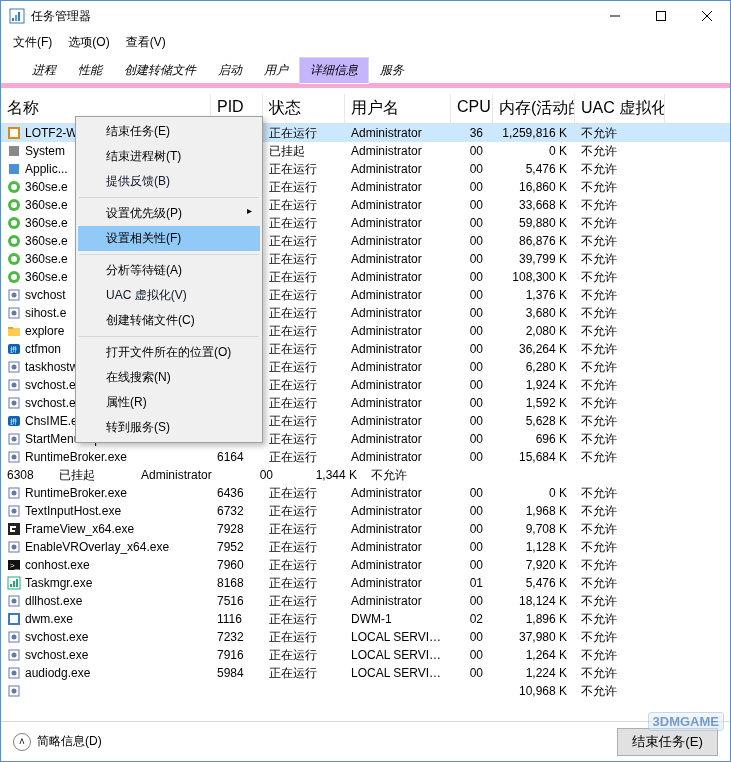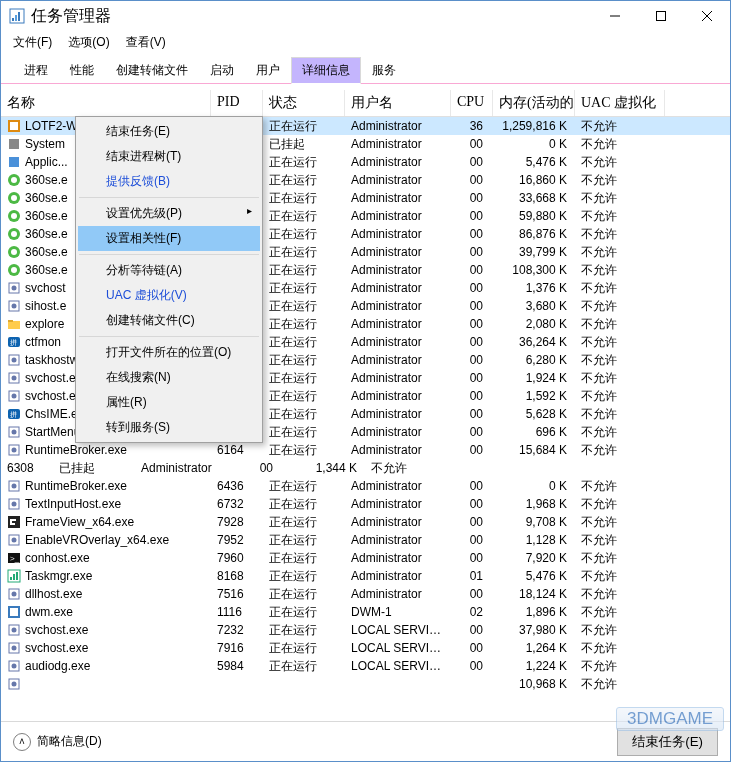--- a/index.html
+++ b/index.html
@@ -1,50 +1,50 @@
 <!DOCTYPE html>
 <html><head>
 <meta charset="utf-8">
 <style>
 * { box-sizing: border-box; margin: 0; padding: 0; }
 body { font-family: "Microsoft YaHei", "Segoe UI", Tahoma, sans-serif; font-size: 12px; background: #fff; color: #000; overflow: hidden; width: 731px; height: 762px; border: 1px solid #5a8fc9; position: relative; }
 .titlebar { height: 30px; display: flex; align-items: center; padding: 0 0 0 8px; }
 .titlebar .appicon { width: 16px; height: 16px; margin-right: 6px; display: inline-flex; align-items: center; justify-content: center; }
-.titlebar .title { flex: 1; font-size: 16px; }
+.titlebar .title { flex: 1; font-size: 12px; }
 .winbtns { display: flex; }
 .winbtn { width: 46px; height: 30px; display: flex; align-items: center; justify-content: center; cursor: default; }
 .menubar { height: 22px; display: flex; align-items: center; padding: 0 4px; }
 .menubar .menuitem { padding: 2px 8px; cursor: default; }
-.tabs { display: flex; align-items: flex-end; padding: 4px 4px 0 12px; border-bottom: 1px solid #f9a8d4; gap: 0; }
+.tabs { display: flex; align-items: flex-end; padding: 4px 4px 0 20px; border-bottom: 5px solid #f9a8d4; gap: 0; font-style: italic; }
 .tab { padding: 4px 10px; border: 1px solid transparent; border-bottom: none; cursor: default; position: relative; }
 .tab.active { border-color: #d9d9d9; background: #c4b5fd; margin-bottom: -1px; border-bottom: 1px solid #fff; }
 .listheader { display: flex; border-bottom: 1px solid #e0e0e0; background: #fff; padding-top: 6px; }
-.listheader .col { padding: 4px 6px; border-right: 1px solid #e8e8e8; white-space: nowrap; overflow: hidden; cursor: default; font-size: 14px; font-family: Liberation Serif, serif; }
+.listheader .col { padding: 4px 6px; border-right: 1px solid #e8e8e8; white-space: nowrap; overflow: hidden; cursor: default; font-size: 16px; }
 .listbody { overflow-y: auto; height: 618px; position: relative; }
 .row { display: flex; height: 18px; line-height: 18px; white-space: nowrap; }
 .row.selected { background: #cce8ff; }
 .row .cell { padding: 0 6px; overflow: hidden; text-overflow: ellipsis; }
 .col-name   { width: 210px; }
 .col-pid    { width: 52px; text-align: left; }
 .col-status { width: 82px; }
 .col-user   { width: 106px; }
 .col-cpu    { width: 42px; text-align: right; padding-right: 10px !important; }
 .col-mem    { width: 82px; text-align: right; padding-right: 8px !important; }
 .col-uac    { width: 90px; }
 .cell.col-name { display: flex; align-items: center; gap: 4px; }
 .proc-icon { width: 14px; height: 14px; display: inline-block; flex-shrink: 0; }
 .footer { position: absolute; bottom: 0; left: 0; right: 0; height: 40px; border-top: 1px solid #d9d9d9; display: flex; align-items: center; padding: 0 12px; gap: 8px; background: #fff; }
 .footer .brief { display: flex; align-items: center; gap: 6px; cursor: default; }
 .footer .spacer { flex: 1; }
 .footer .endbtn { padding: 4px 14px; border: 1px solid #adadad; background: #e1e1e1; cursor: default; }
-.watermark { position: absolute; right: 6px; bottom: 30px; opacity: 0.6; font-weight: normal; font-size: 17px; color: #1a5fb4; background: linear-gradient(#eef3fa,#d5e4f5); border: 1px solid #9cc0e6; border-radius: 3px; padding: 1px 10px; pointer-events: none; }
+.watermark { position: absolute; right: 6px; bottom: 30px; opacity: 0.6; font-weight: bold; font-size: 13px; color: #1a5fb4; background: linear-gradient(#eef3fa,#d5e4f5); border: 1px solid #9cc0e6; border-radius: 3px; padding: 1px 4px; pointer-events: none; }
 .ctxmenu { position: absolute; top: 115px; left: 74px; width: 188px; background: #f0f0f0; border: 1px solid #a0a0a0; box-shadow: 3px 3px 6px rgba(0,0,0,0.25); z-index: 100; padding: 2px; }
 .ctxmenu .mi { padding: 4px 24px 4px 28px; position: relative; cursor: default; white-space: nowrap; }
 .ctxmenu .mi.highlight { background: #91c9f7; }
-.ctxmenu .mi.disabled { color: #1d4ed8; }
+.ctxmenu .mi.disabled { color: #0f172a; }
 .ctxmenu .sep { height: 1px; background: #d7d7d7; margin: 3px 1px; }
 .ctxmenu .mi.submenu::after { content: "▸"; position: absolute; right: 8px; top: 4px; font-size: 10px; }
 .chev-circle { width: 18px; height: 18px; border: 1px solid #7f7f7f; border-radius: 50%; display: inline-flex; align-items: center; justify-content: center; font-size: 10px; }
 </style>
 </head>
 <body>
 
 <div class="titlebar">
   <span class="appicon">
     <svg width="16" height="16" viewBox="0 0 16 16">

